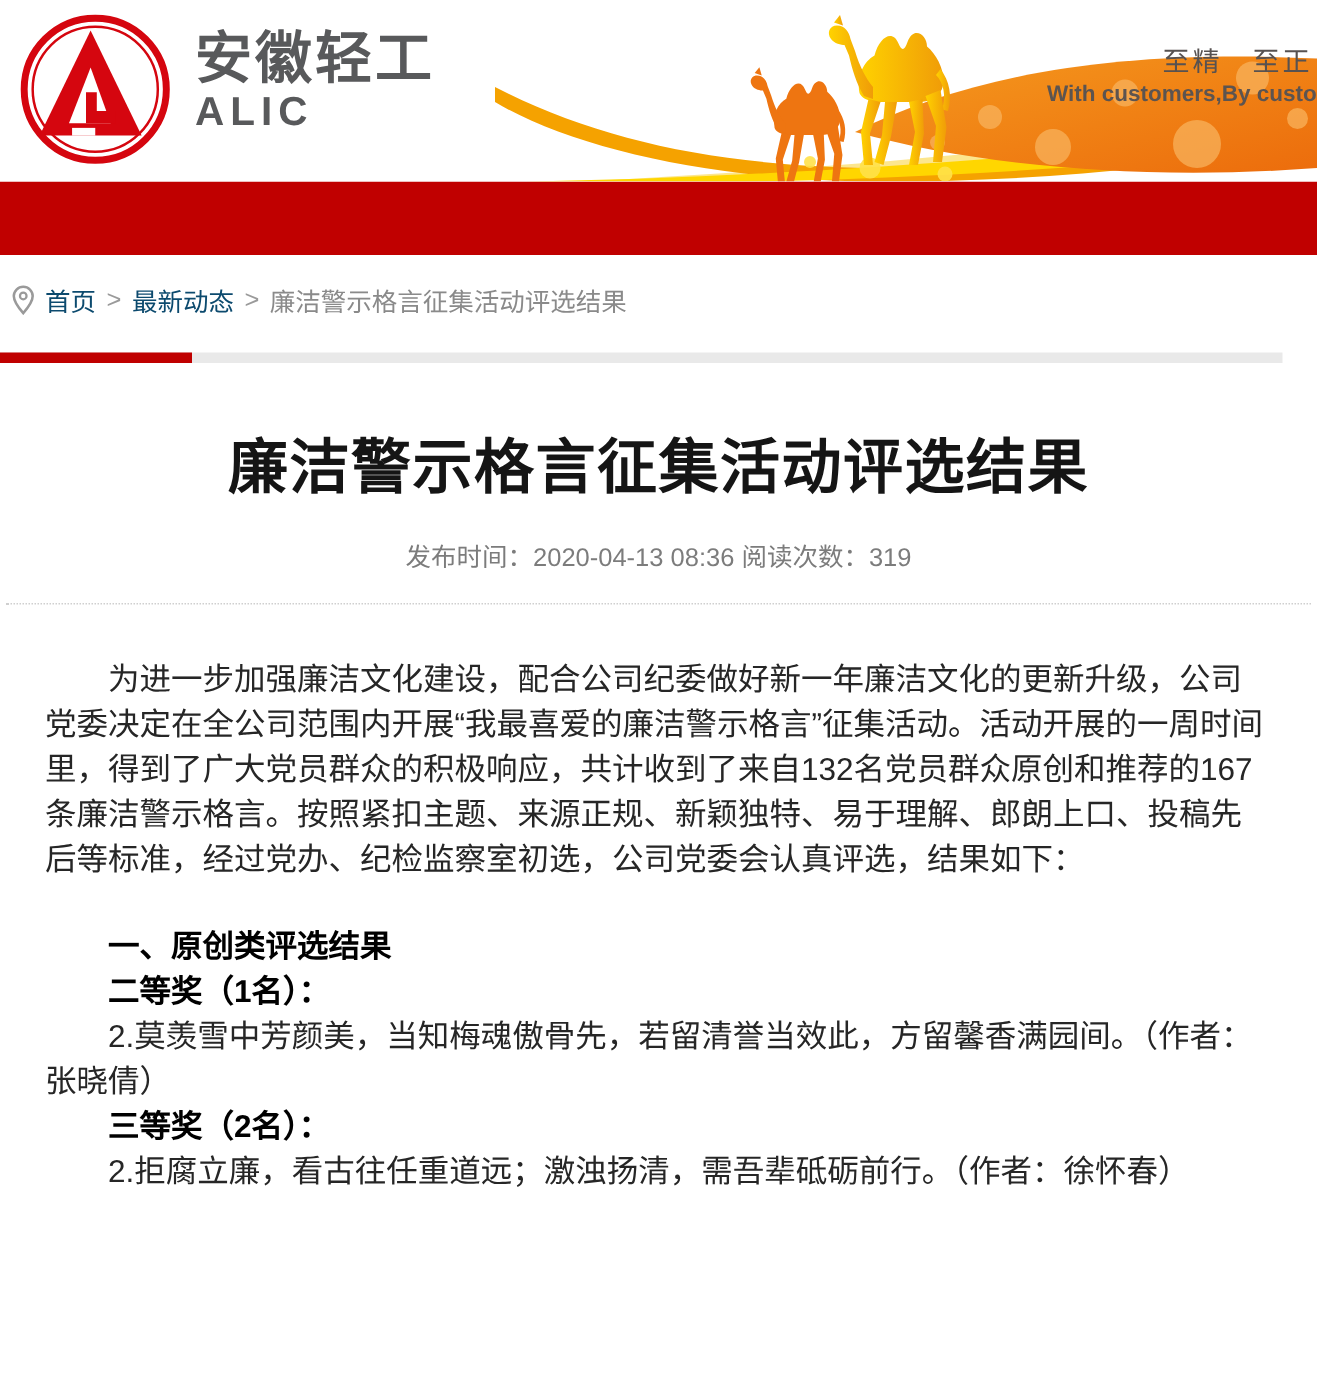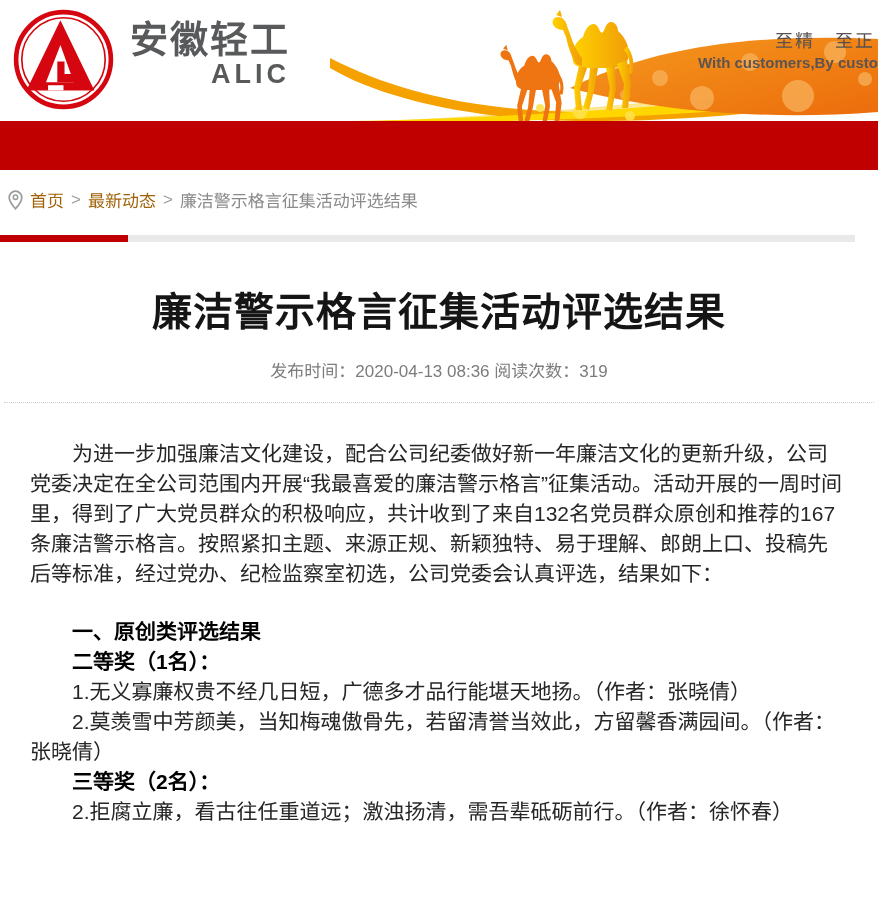--- a/index.html
+++ b/index.html
@@ -3,37 +3,37 @@
 <meta charset="utf-8">
 <style>
   html,body{margin:0;padding:0;}
   body{width:878px;height:916px;background:#fff;overflow:hidden;
        font-family:"Liberation Sans","DejaVu Sans",sans-serif;}
   .page{position:relative;width:878px;height:916px;background:#fff;overflow:hidden;}
 
   
   .header{position:relative;height:121px;background:#fff;}
   .logo{position:absolute;left:12px;top:8px;width:103px;height:103px;cursor:pointer;}
-  .company{position:absolute;left:130px;top:18px;text-align:right;color:#58595b;}
+  .company{position:absolute;left:130px;top:18px;text-align:left;color:#58595b;}
   .company-cn{font-size:38px;font-weight:bold;letter-spacing:2px;line-height:44px;}
   .company-en{font-size:27px;font-weight:bold;letter-spacing:4px;line-height:28px;margin-top:-2px;}
   .header-art{position:absolute;right:0;top:0;width:548px;height:121px;overflow:hidden;}
   .header-art svg{position:absolute;left:0;top:0;}
   .tagline-cn{position:absolute;top:26px;right:3px;font-size:18px;color:#575251;
               white-space:nowrap;letter-spacing:2px;}
   .tagline-en{position:absolute;top:54px;left:368px;font-size:15px;font-weight:bold;
               color:#5c5450;white-space:nowrap;}
 
   
   .red-bar{height:49px;background:#c00000;}
 
   
   .breadcrumb{display:flex;align-items:center;gap:7px;margin:17px 0 0 8px;
               font-size:17px;color:#8a8a8a;}
-  .breadcrumb a{color:#a16207;text-decoration:none;cursor:pointer;}
+  .breadcrumb a{color:#0c4a6e;text-decoration:none;cursor:pointer;}
   .crumb-sep{color:#9a9a9a;}
 
   .divider{margin-top:23px;width:855px;height:7px;background:#e9e9e9;}
   .divider-red{width:128px;height:7px;background:#c00000;}
 
   
   .article-title{margin:46px 10px 0;text-align:center;font-size:40px;font-weight:bold;
                  color:#151515;line-height:48px;letter-spacing:1px;}
   .article-meta{margin-top:24px;text-align:center;font-size:17px;color:#7c7c7c;line-height:24px;}
   .dotted-rule{margin:18px 4px 0;border:0;border-top:1px dotted #cfcfcf;height:0;}
@@ -149,20 +149,19 @@
   <div class="article-meta">发布时间：2020-04-13 08:36 阅读次数：319</div>
   <hr class="dotted-rule">
 
   <div class="article-body">
     <p class="intro">为进一步加强廉洁文化建设，配合公司纪委做好新一年廉洁文化的更新升级，公司党委决定在全公司范围内开展“我最喜爱的廉洁警示格言”征集活动。活动开展的一周时间里，得到了广大党员群众的积极响应，共计收到了来自132名党员群众原创和推荐的167条廉洁警示格言。按照紧扣主题、来源正规、新颖独特、易于理解、郎朗上口、投稿先后等标准，经过党办、纪检监察室初选，公司党委会认真评选，结果如下：</p>
 
     <p class="b">一、原创类评选结果</p>
 
 
     <p class="b">二等奖（1名）：</p>
-    <p>1.无义寡廉权贵不经几日短，广德多才品行能堪天地扬。（作者：张晓倩）</p>
     <p>2.莫羡雪中芳颜美，当知梅魂傲骨先，若留清誉当效此，方留馨香满园间。（作者：张晓倩）</p>
 
     <p class="b">三等奖（2名）：</p>
     <p>2.拒腐立廉，看古往任重道远；激浊扬清，需吾辈砥砺前行。（作者：徐怀春）</p>
   </div>
 
 </div>
 
 </body></html>

